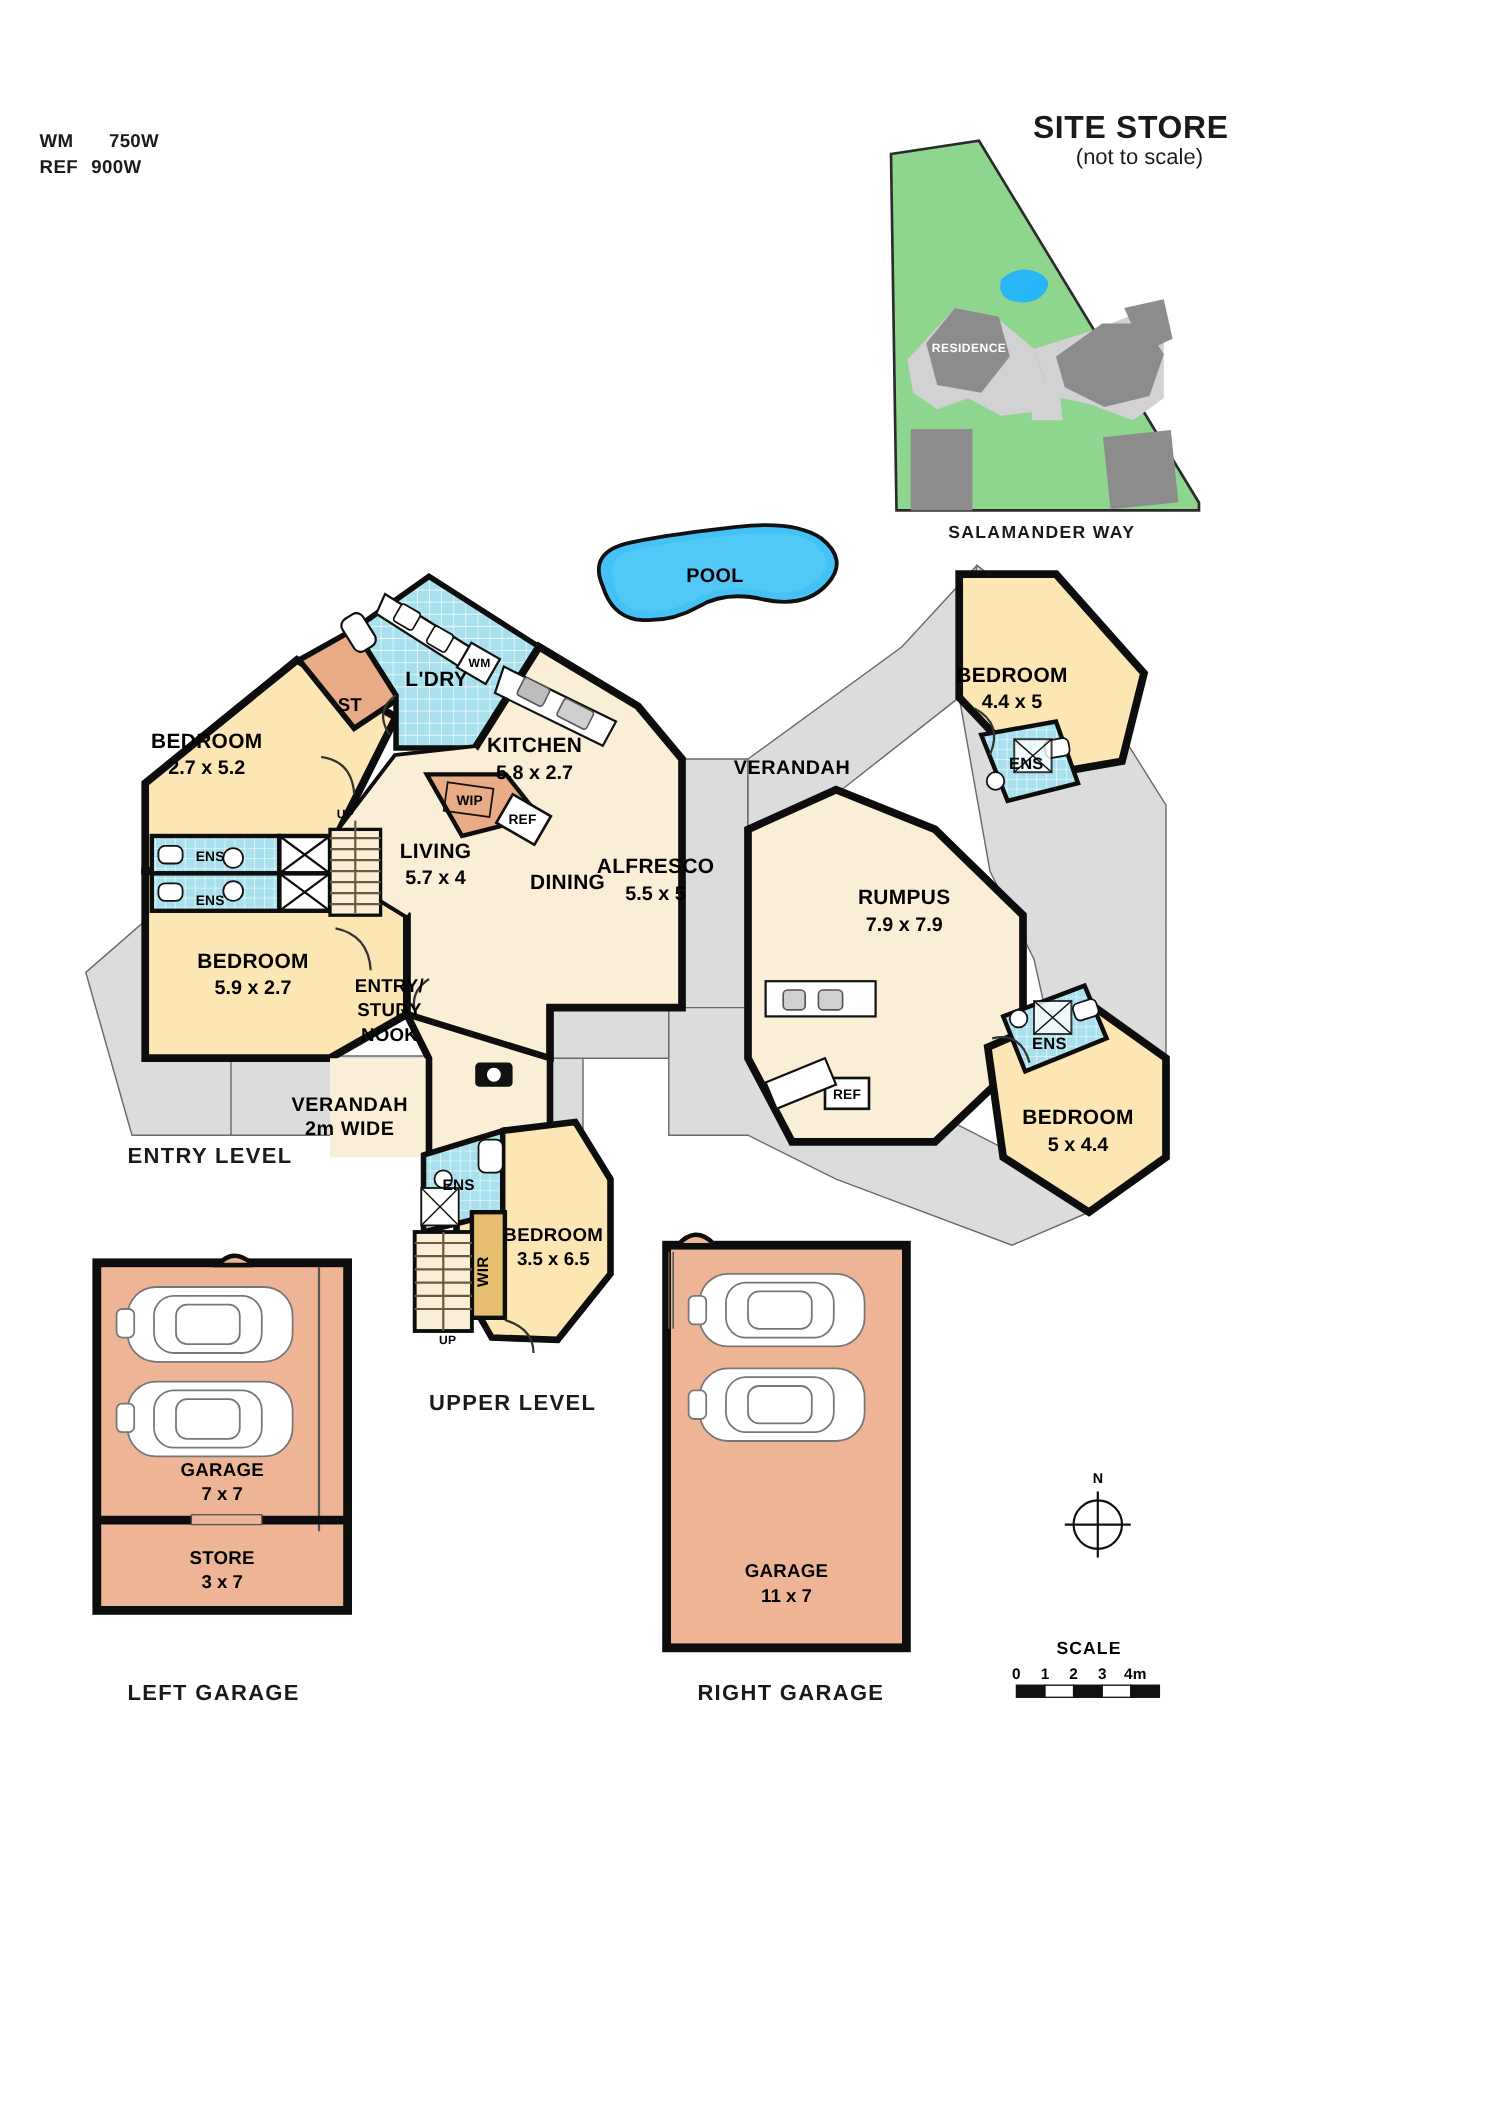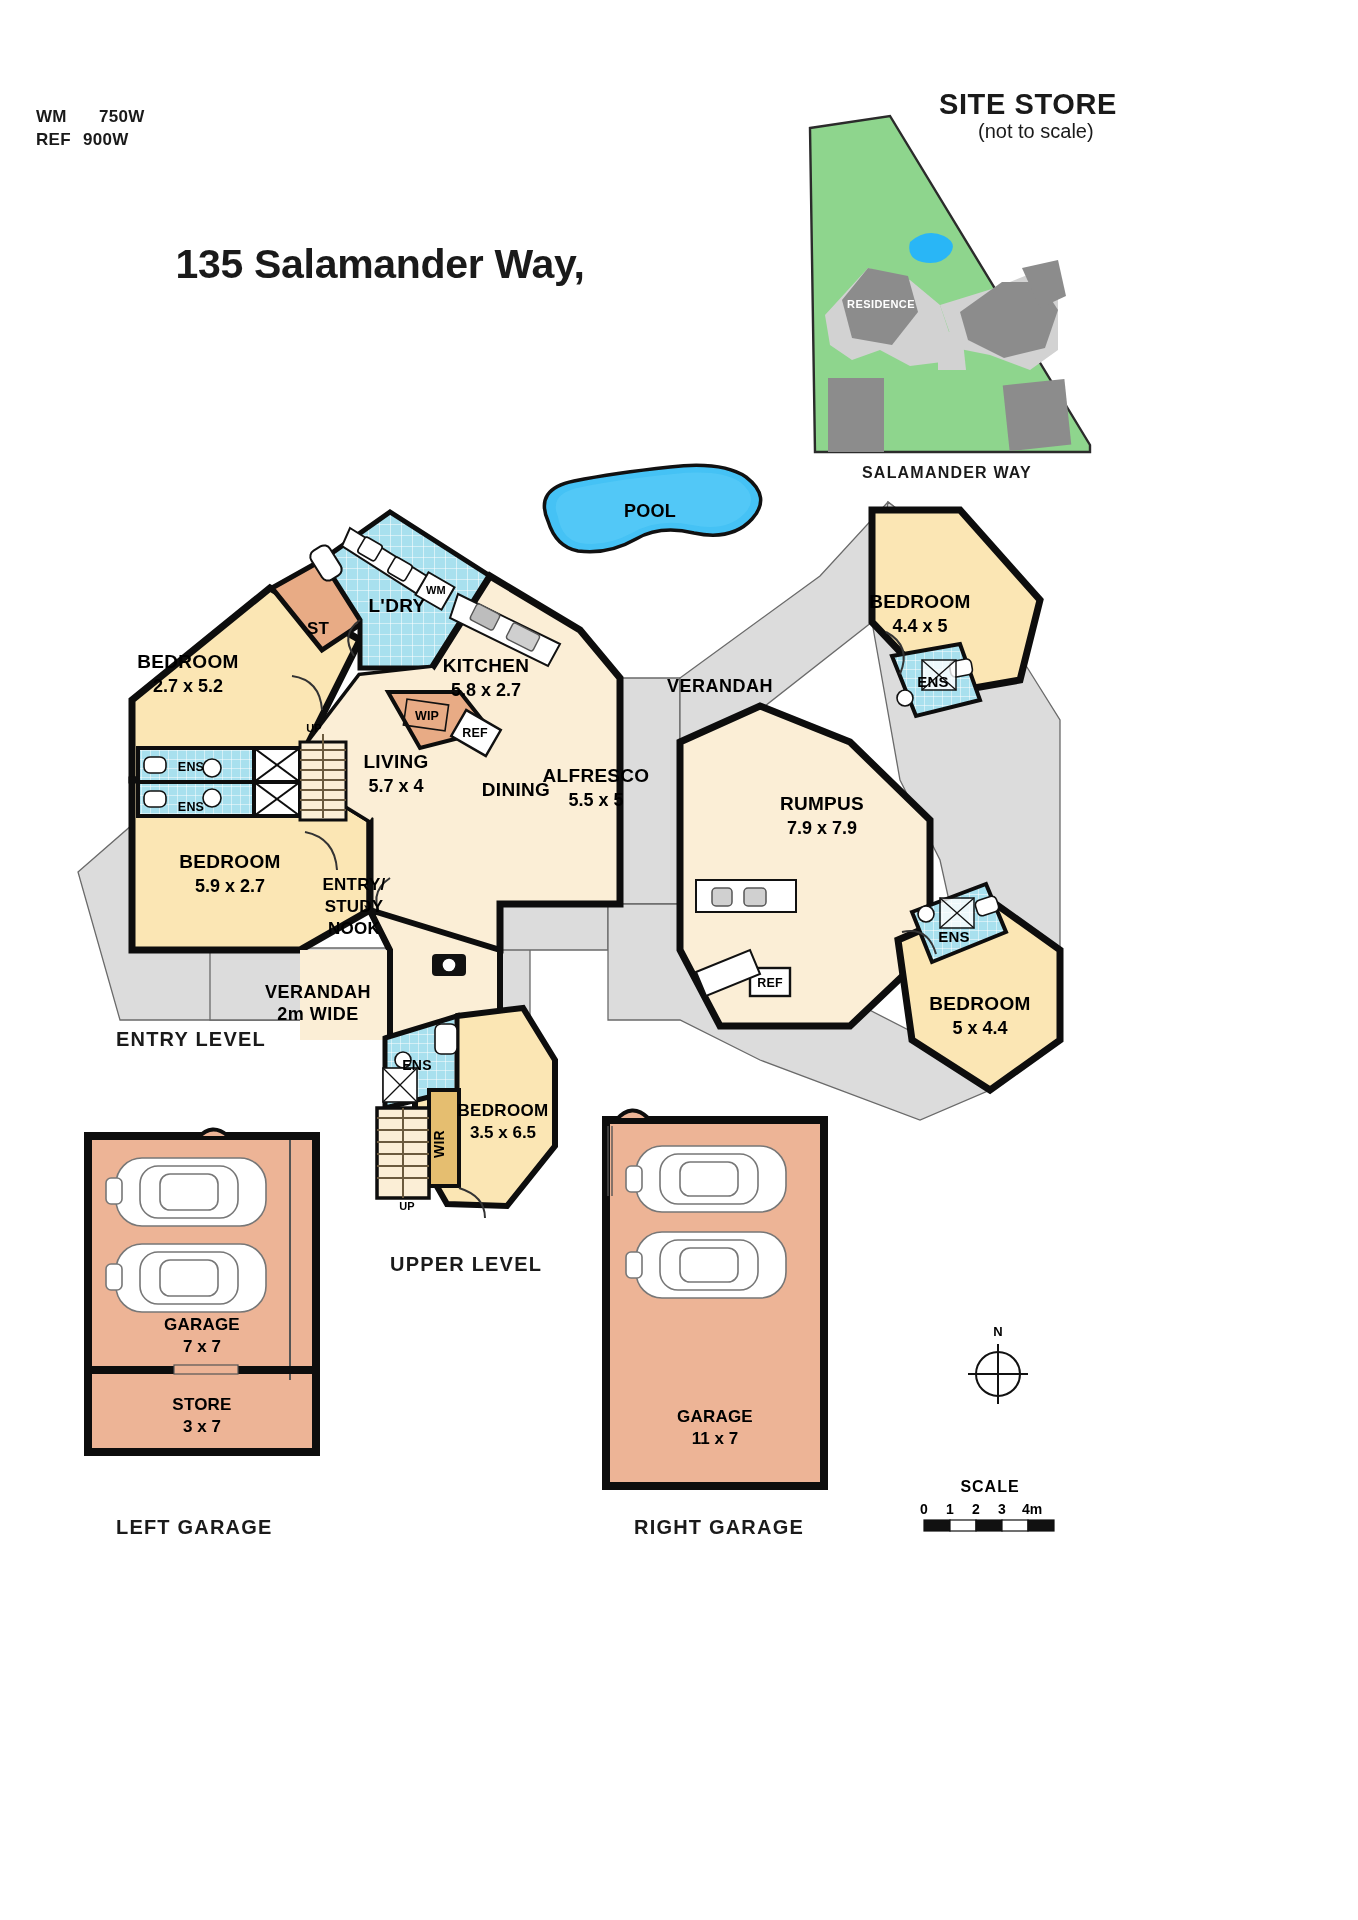--- a/index.html
+++ b/index.html
@@ -1,17 +1,17 @@
 <!DOCTYPE html>
 <html><head>
 <meta charset="utf-8">
 <style>
   html,body{margin:0;padding:0;background:#ffffff;}
   body{width:1358px;height:1920px;position:relative;font-family:"Liberation Sans","DejaVu Sans",sans-serif;color:#1a1a1a;overflow:hidden;}
-  #root{position:absolute;left:0;top:0;width:1358px;height:1816px;}
+  #root{position:absolute;left:0;top:12px;width:1358px;height:1816px;}
   svg{position:absolute;left:0;top:0;}
   .txt{position:absolute;white-space:pre;}
   .appliance-legend{font-size:17px;font-weight:700;letter-spacing:.3px;}
   .title{font-size:41px;font-weight:800;letter-spacing:-.3px;line-height:1.32;text-align:center;}
   .siteplan-title{font-size:29px;font-weight:700;letter-spacing:.6px;}
   .siteplan-sub{font-size:20px;font-weight:400;}
   .street{font-size:16px;font-weight:600;letter-spacing:1.2px;}
   .residence{font-size:11px;font-weight:600;letter-spacing:.4px;fill:#ffffff;}
   .lvl{font-size:20px;font-weight:700;letter-spacing:1.2px;}
   .room{font-size:19px;font-weight:600;letter-spacing:.3px;text-anchor:middle;}
@@ -27,21 +27,20 @@
 </head>
 <body>
 
 <div id="root">
 
   <div class="txt appliance-legend" style="left:36px;top:107px;">WM</div>
   <div class="txt appliance-legend" style="left:83px;top:107px;margin-left:16px;">750W</div>
   <div class="txt appliance-legend" style="left:36px;top:130px;">REF</div>
   <div class="txt appliance-legend" style="left:83px;top:130px;">900W</div>
 
-  <div class="txt title" style="left:80px;top:237px;width:600px;">135 Salamander Way,</div>
 
   <div class="txt siteplan-title" style="left:939px;top:88px;">SITE STORE</div>
   <div class="txt siteplan-sub" style="left:978px;top:120px;">(not to scale)</div>
   <div class="txt street" style="left:818px;top:464px;margin-left:44px;">SALAMANDER WAY</div>
 
   <svg width="320" height="380" viewBox="0 0 320 380" style="left:790px;top:100px;">
     <polygon points="20,28 100,16 300,345 300,352 25,352" fill="#8ed58d" stroke="#2b2b2b" stroke-width="2.4"></polygon>
 
     <path d="M35,215 L78,168 L120,180 L150,205 L160,235 L152,262 L120,266 L90,250 L62,260 L40,245 Z" fill="#d2d2d2"></path>
     <path d="M150,205 L205,188 L250,170 L268,192 L268,250 L240,270 L200,255 L165,248 Z" fill="#d2d2d2"></path>

